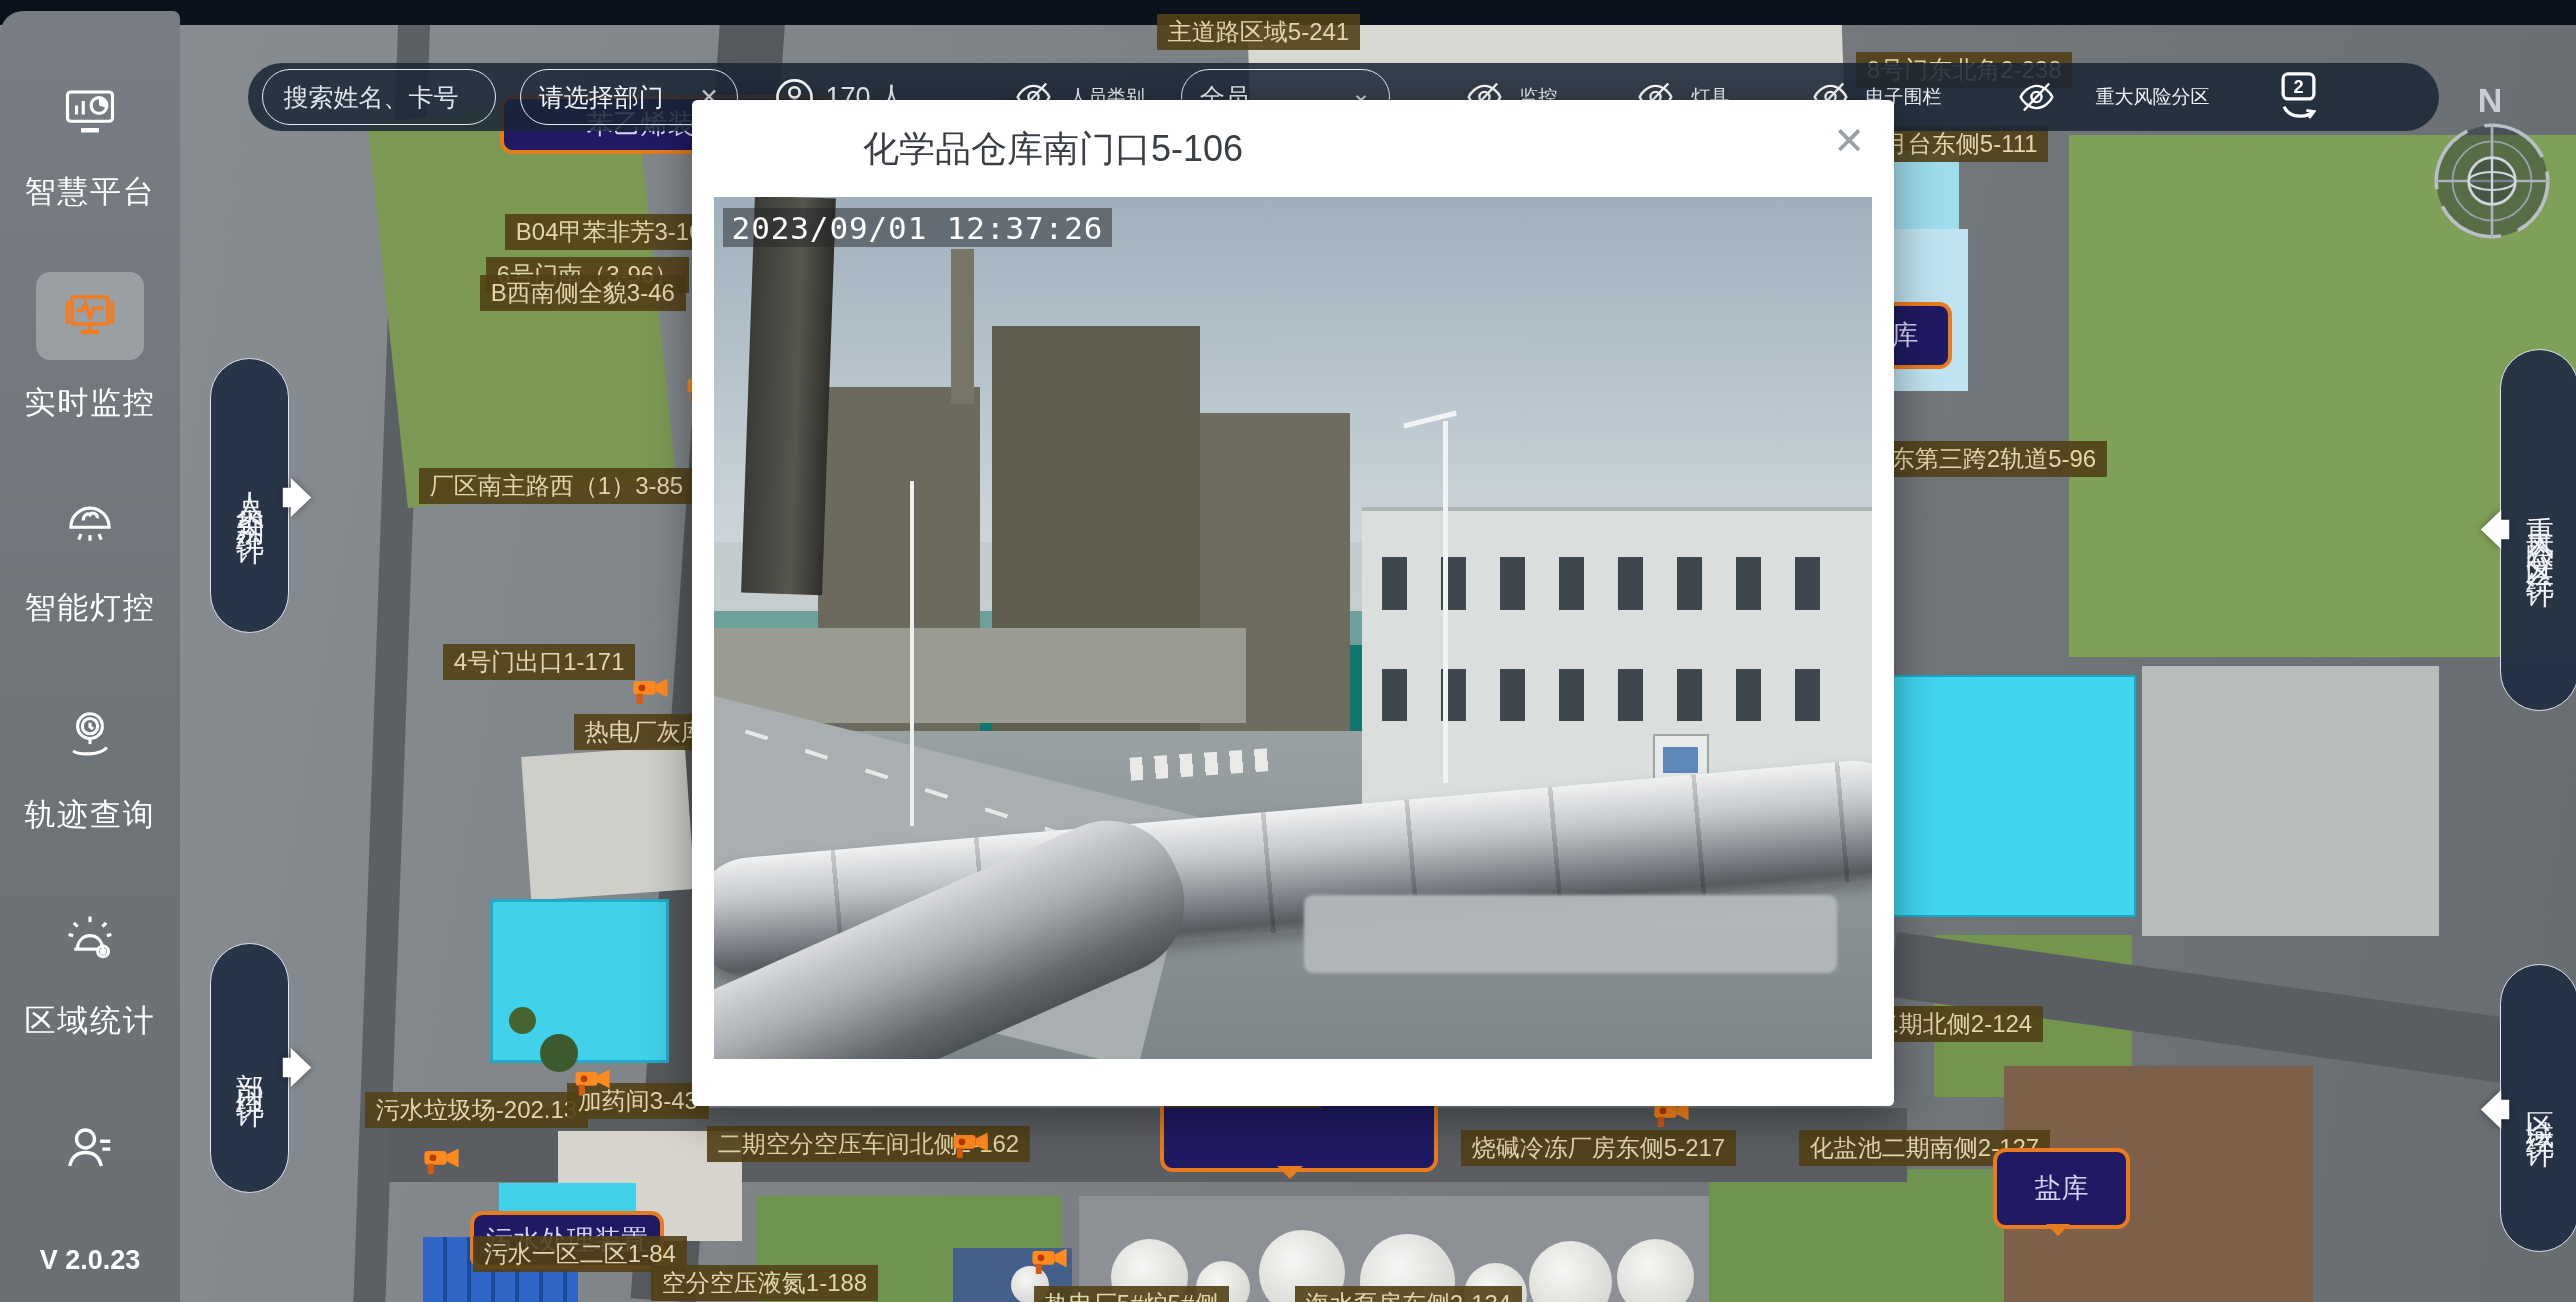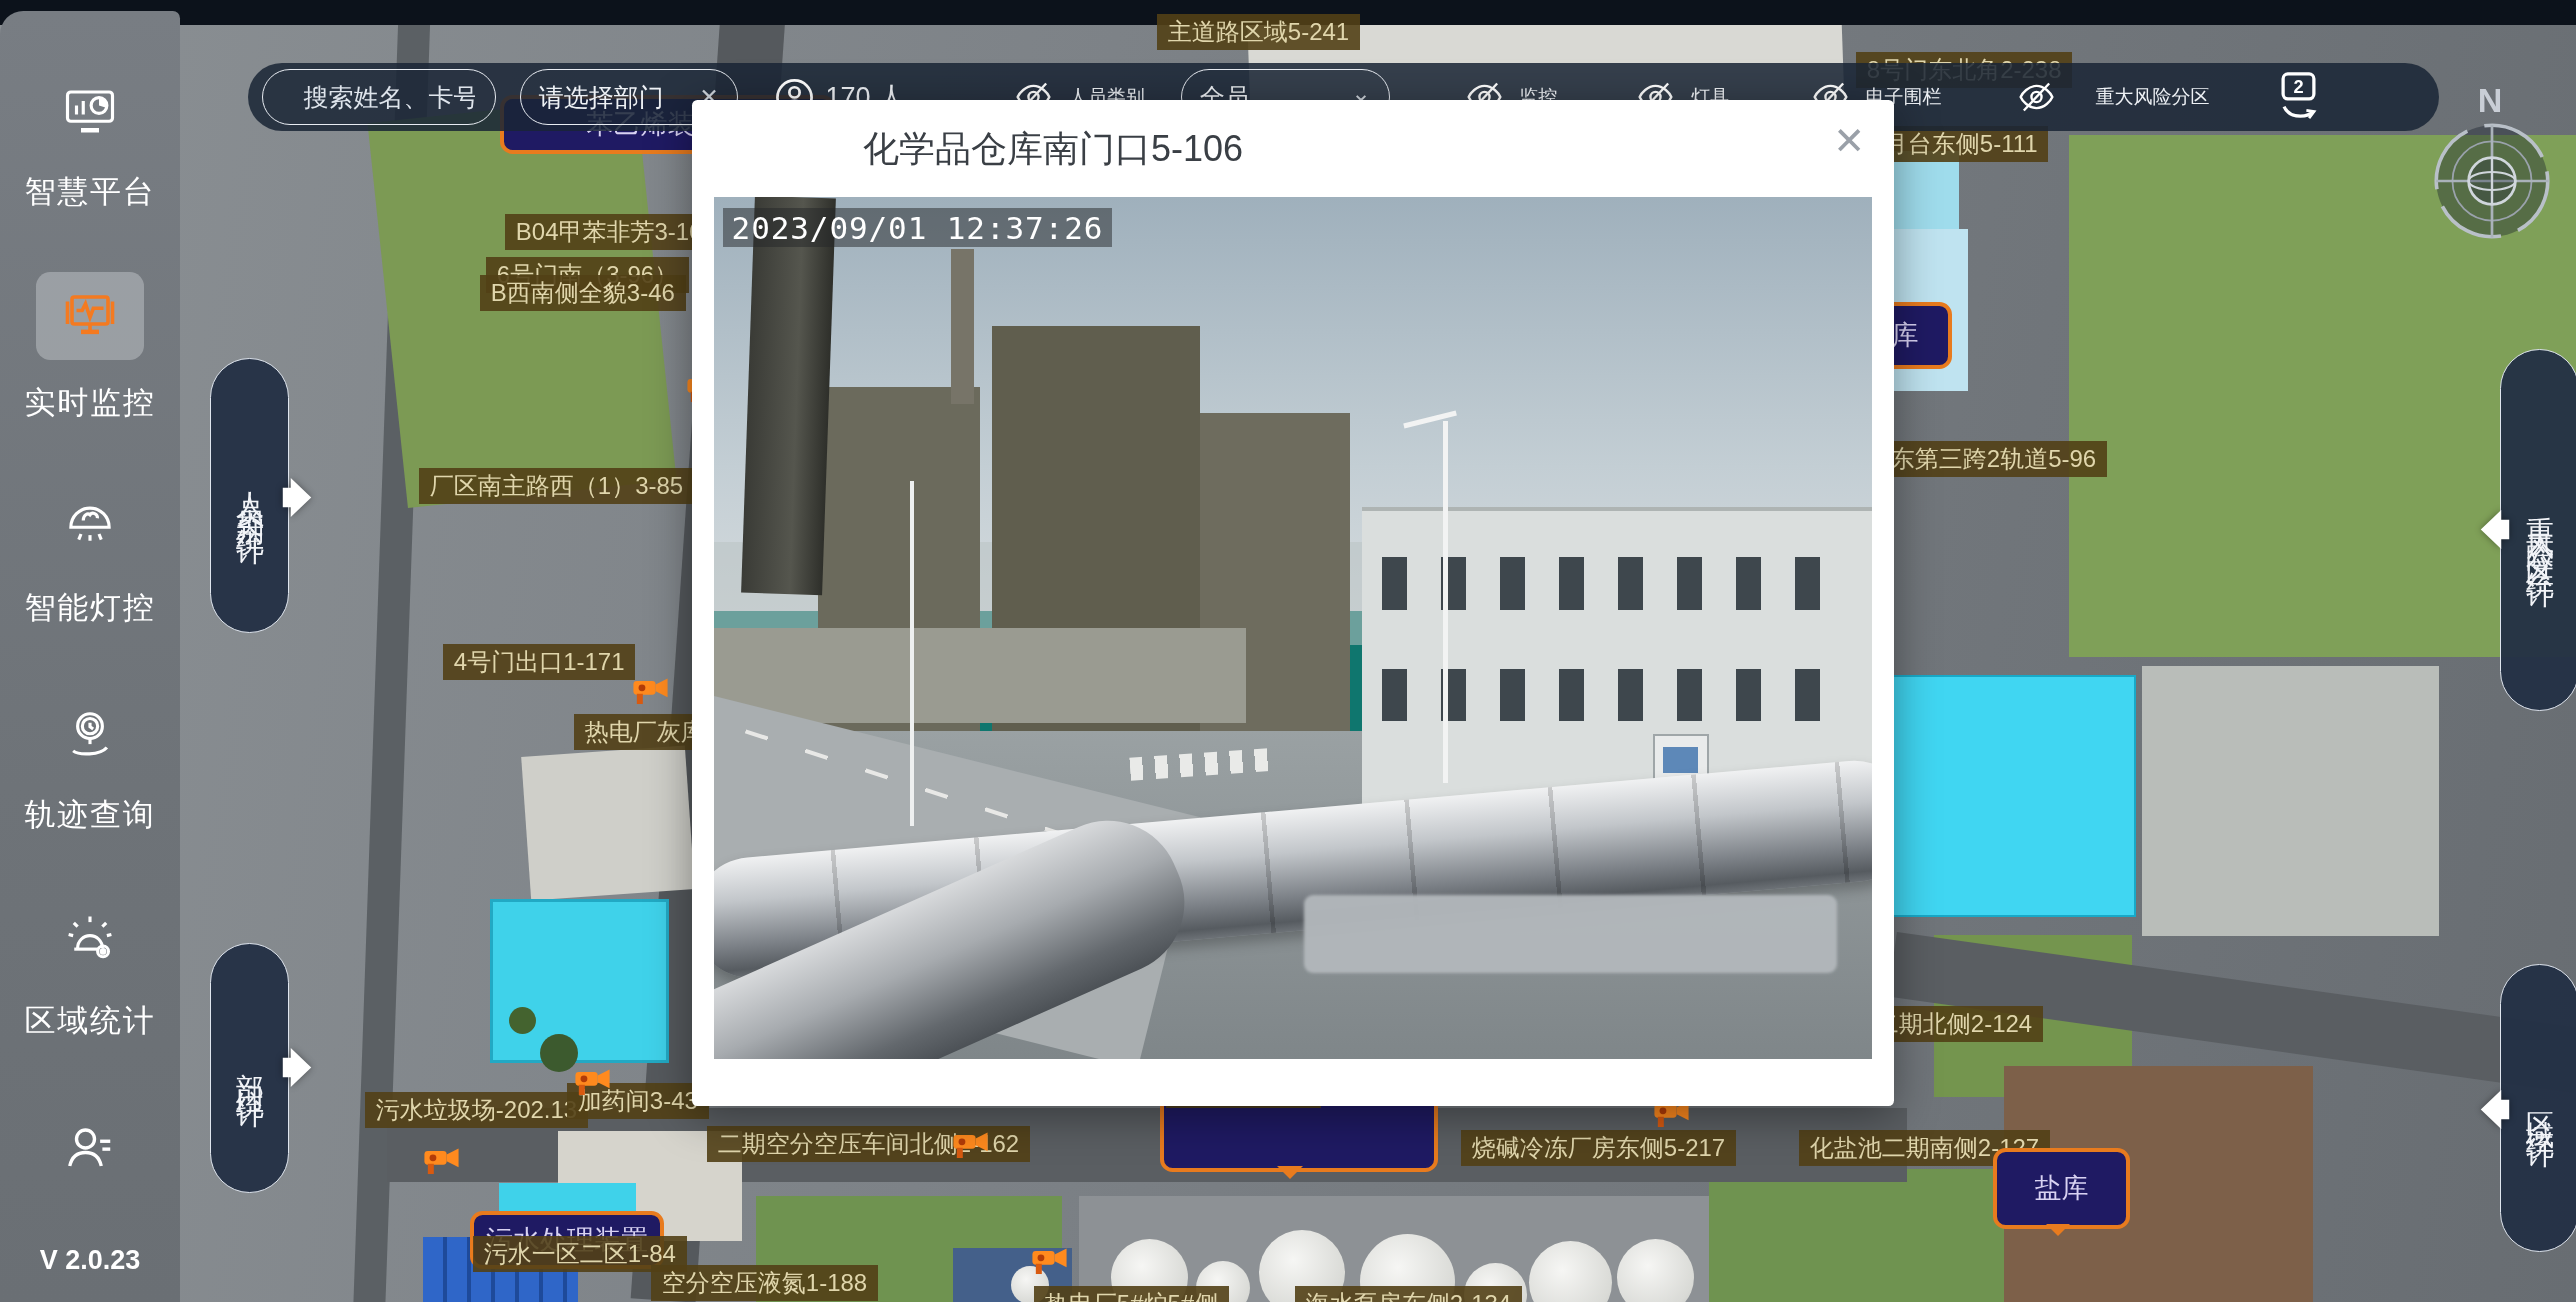--- a/index.html
+++ b/index.html
@@ -36,21 +36,21 @@
   .sb-version{position:absolute;left:0;top:1234px;width:180px;text-align:center;
               font-size:27px;font-weight:bold;color:#fff;}
 
   
   .toolbar{position:absolute;left:248px;top:63px;width:2191px;height:68px;z-index:6;
            background:rgba(26,37,53,.86);border-radius:36px;
            display:flex;align-items:center;padding:0 0 0 14.4px;box-sizing:border-box;}
   .pill{height:56px;border:1.8px solid #e8ecf2;border-radius:31px;display:flex;align-items:center;
         color:#eef1f5;font-size:25px;background:transparent;box-sizing:border-box;padding:0 18px;gap:12.6px;}
   .pill input{background:transparent;border:none;outline:none;color:#15803d;font-size:25px;width:100%;
-        font-family:"Liberation Sans",sans-serif;margin-left:20px;}
+        font-family:"Liberation Sans",sans-serif;}
   .pill input::placeholder{color:#dfe5ec;opacity:1;}
   .pill .clear{color:#cfd5dc;font-size:23.4px;}
   .pill .chev{color:#cfd5dc;font-size:23.4px;transform:translateY(-3.6px);}
   .toggle{display:flex;align-items:center;gap:12.6px;color:#eef1f5;font-size:19px;white-space:nowrap;}
   .toggle svg{width:45px;height:38px;}
   .count{display:flex;align-items:center;gap:10.8px;color:#eef1f5;font-size:27px;white-space:nowrap;}
   .count svg{width:41px;height:41px;}
   .dim-badge svg{width:47px;height:50px;}
 
   

